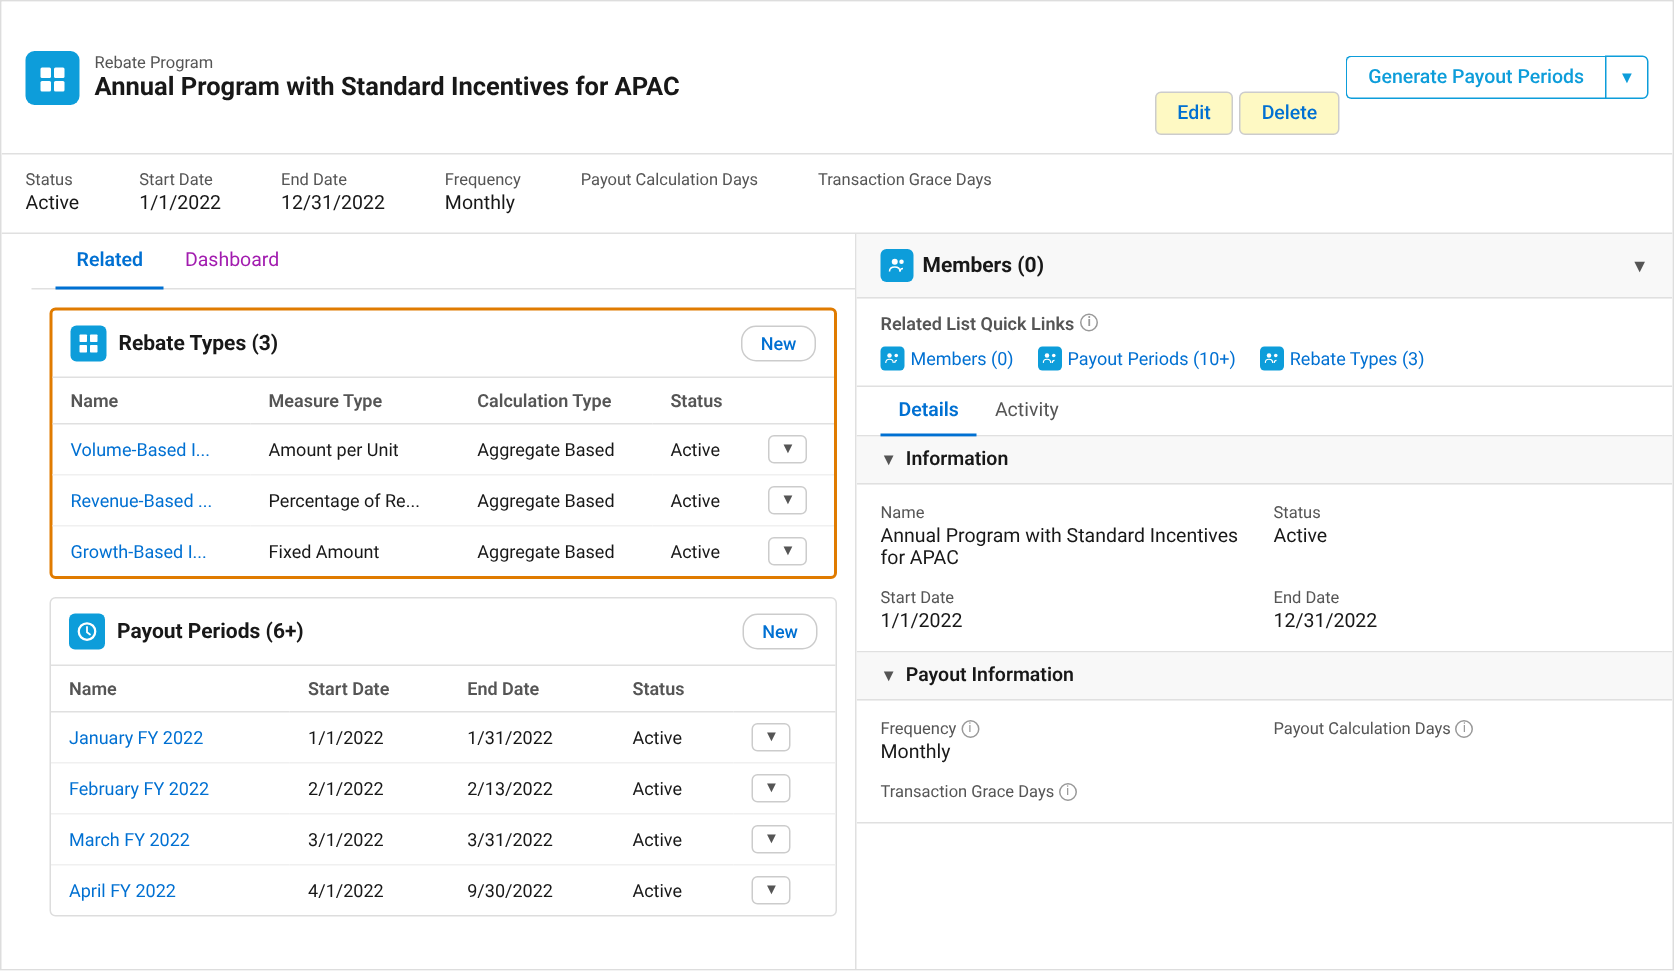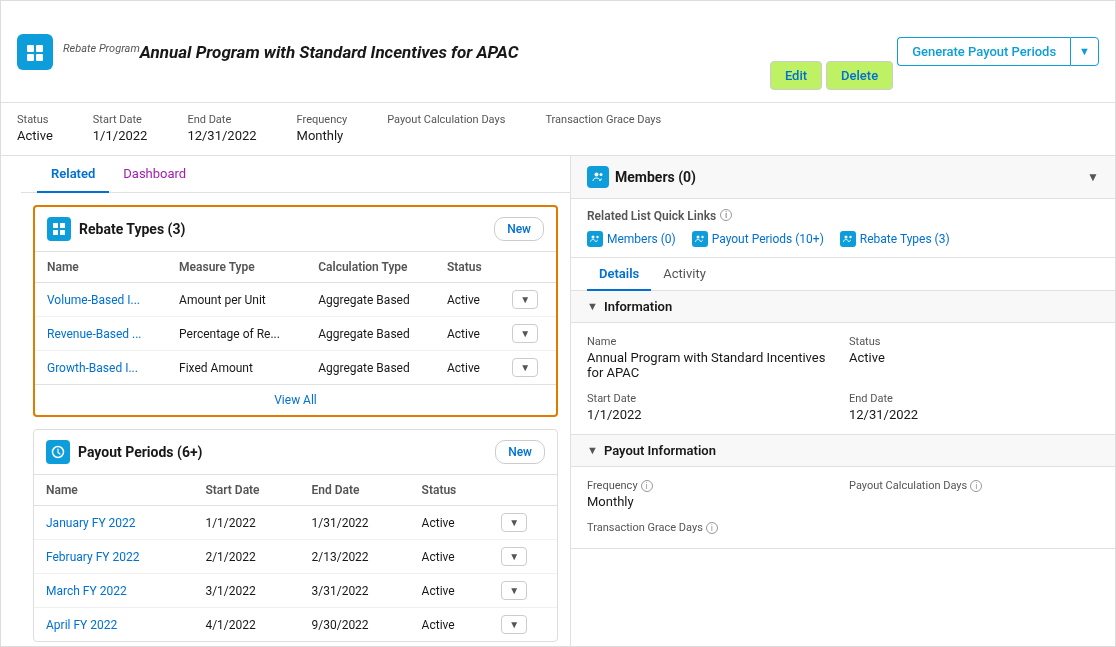--- a/index.html
+++ b/index.html
@@ -4,25 +4,25 @@
   <style>
     * { box-sizing: border-box; margin: 0; padding: 0; font-family: -apple-system, BlinkMacSystemFont, 'Segoe UI', Roboto, sans-serif; }
     body { background: #f3f3f3; font-size: 13px; color: #181818; }
 
     .app-container { width: 1116px; height: 647px; background: #fff; display: flex; flex-direction: column; border: 1px solid #ddd; overflow: hidden; }
 
     
     .header { background: #fff; padding: 12px 16px; display: flex; align-items: center; justify-content: space-between; border-bottom: 1px solid #e0e0e0; flex-shrink: 0; }
     .header-left { display: flex; align-items: center; gap: 10px; }
     .header-icon { width: 36px; height: 36px; background: #0d9dda; border-radius: 6px; display: flex; align-items: center; justify-content: center; color: #fff; font-size: 16px; flex-shrink: 0; }
-    .header-text { display: flex; flex-direction: row; font-style: italic; }
+    .header-text { display: flex; flex-direction: column; }
     .header-breadcrumb { font-size: 11px; color: #555; }
     .header-title { font-size: 17px; font-weight: 700; color: #181818; }
     .header-actions { display: flex; align-items: center; gap: 4px; }
-    .btn { padding: 6px 14px; border-radius: 4px; font-size: 13px; cursor: pointer; font-weight: 500; border: 1px solid #ccc; background: #bef264; color: #0070d2; margin-top: 48px; }
+    .btn { padding: 6px 14px; border-radius: 4px; font-size: 13px; cursor: pointer; font-weight: 500; border: 1px solid #ccc; background: #fef9c3; color: #0070d2; margin-top: 48px; }
     .btn-teal-split { display: flex; }
     .btn-teal-main { background: #fff; border: 1px solid #0d9dda; border-right: none; color: #0d9dda; padding: 6px 14px; border-radius: 4px 0 0 4px; font-size: 13px; cursor: pointer; font-weight: 500; text-align: right; }
     .btn-teal-arrow { background: #fff; border: 1px solid #0d9dda; color: #0d9dda; padding: 6px 8px; border-radius: 0 4px 4px 0; font-size: 11px; cursor: pointer; }
 
     
     .meta-bar { padding: 10px 16px 12px; display: flex; gap: 40px; border-bottom: 1px solid #e0e0e0; flex-shrink: 0; }
     .meta-field { display: flex; flex-direction: column; gap: 2px; }
     .meta-label { font-size: 11px; color: #555; }
     .meta-value { font-size: 13px; color: #181818; }
 
@@ -190,21 +190,20 @@
   </tr>
                 <tr>
     <td><a class="link">Growth-Based I...</a></td>
     <td>Fixed Amount</td>
     <td>Aggregate Based</td>
     <td>Active</td>
     <td><button class="dropdown-btn">▼</button></td>
   </tr>
               </tbody>
           </table>
-          <div class="view-all">View All</div>
         </div>
 
         <div class="card">
           <div class="card-header">
             <div class="card-title">
               <div class="card-icon">
                 <svg width="14" height="14" viewBox="0 0 14 14" fill="none">
                     <circle cx="7" cy="7" r="5.5" stroke="white" stroke-width="1.5" fill="none"></circle>
                     <path d="M7 4v3.5l2 1.5" stroke="white" stroke-width="1.2" stroke-linecap="round"></path>
                   </svg>

